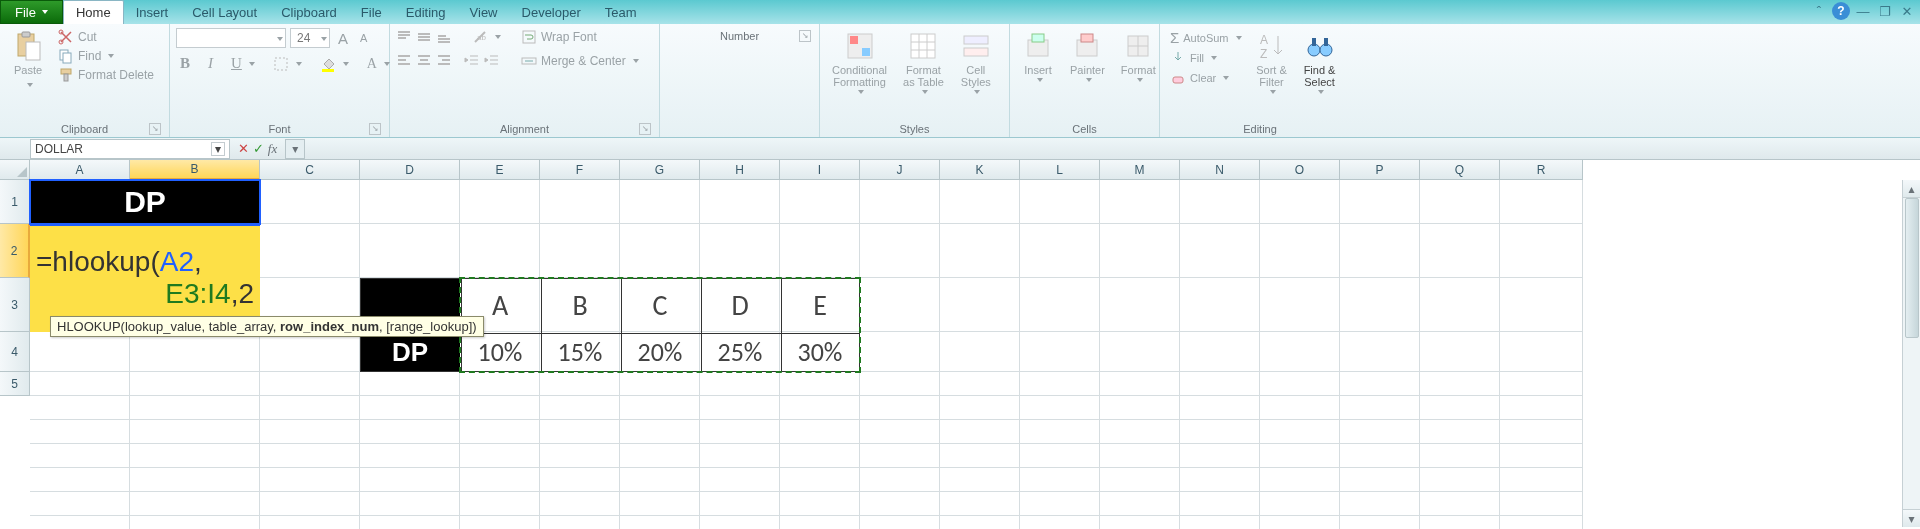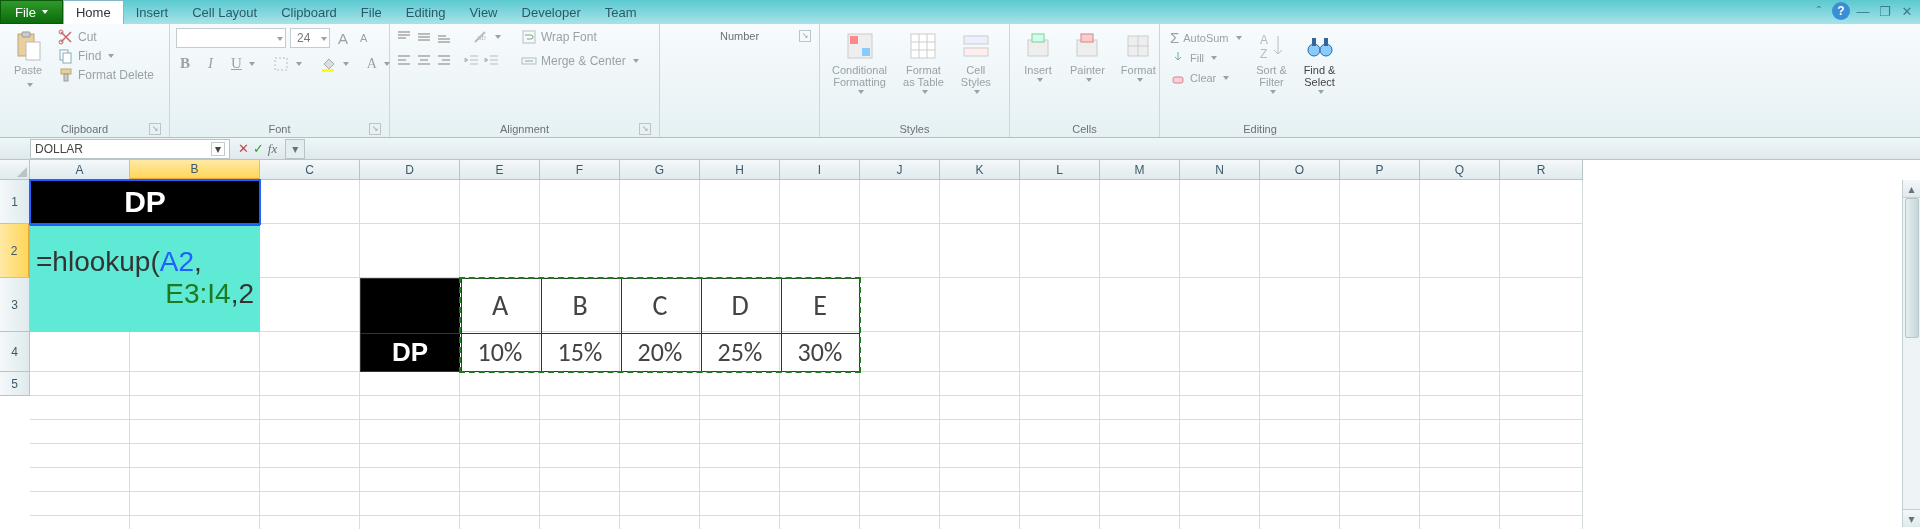--- a/index.html
+++ b/index.html
@@ -46,21 +46,21 @@
 .rh{width:30px;background:linear-gradient(90deg,#f4f8fa,#e0eaed);border-right:1px solid #b7c5c9;border-bottom:1px solid #b7c5c9;display:flex;align-items:center;justify-content:center;color:#3a5a6a;font-size:12px}
 .rh.sel{background:linear-gradient(90deg,#ffe9a6,#ffd659);border-right:2px solid #e8a93c}
 .cells{position:absolute;left:30px;top:20px}
 .cell{position:absolute;border-right:1px solid #d6dde0;border-bottom:1px solid #d6dde0}
 .vscroll{position:absolute;right:0;top:20px;width:18px;height:347px;background:#eef4f6;border-left:1px solid #c6d0d4}
 .vscroll .up,.vscroll .dn{height:18px;background:linear-gradient(#f4f8fa,#dfe9ec);display:flex;align-items:center;justify-content:center;color:#6a7278;border-bottom:1px solid #c6d0d4}
 .vscroll .dn{position:absolute;bottom:0;width:100%;border-top:1px solid #c6d0d4;border-bottom:none}
 .vscroll .thumb{position:absolute;top:18px;left:2px;width:14px;height:140px;background:linear-gradient(90deg,#e4eef1,#c6d6da);border:1px solid #b8c6ca;border-radius:2px}
 
 .black{background:#000;color:#fff;font-family:Calibri,Arial,sans-serif}
-.editing{background:#5eead4;font-family:Calibri,Arial,sans-serif}
+.editing{background:#fde047;font-family:Calibri,Arial,sans-serif}
 .marq{position:absolute;border:2px dashed #1f7a1f;pointer-events:none}
 .tooltip{position:absolute;background:#ffffe5;border:1px solid #8a8a6a;padding:2px 6px;font-size:13px;color:#333;white-space:nowrap;box-shadow:1px 1px 2px rgba(0,0,0,.2)}
 .carets{color:#333}
 .blue{color:#2060ff}
 .green{color:#1f7a1f}
 .border-tbl{position:absolute;border:1px solid #333;pointer-events:none}
 </style>
 </head>
 <body>
 
@@ -624,13 +624,14 @@
       <div style="position: absolute; left: 0px; top: 43px; width: 231px; height: 109px;"></div>
       <div class="marq" style="position: absolute; left: 429px; top: 97px; width: 402px; height: 96px;"></div>
       <div style="position: absolute; left: -1px; top: -1px; width: 232px; height: 46px; border: 2px solid rgb(32, 96, 255);"></div>
     </div>
 
   <div class="vscroll">
     <div class="up">▴</div>
     <div class="thumb"></div>
     <div class="dn">▾</div>
   </div>
+<div class="tooltip" style="left: 50px; top: 156px;">HLOOKUP(lookup_value, table_array, <b>row_index_num</b>, [range_lookup])</div>
   </div>
 
 </body></html>

